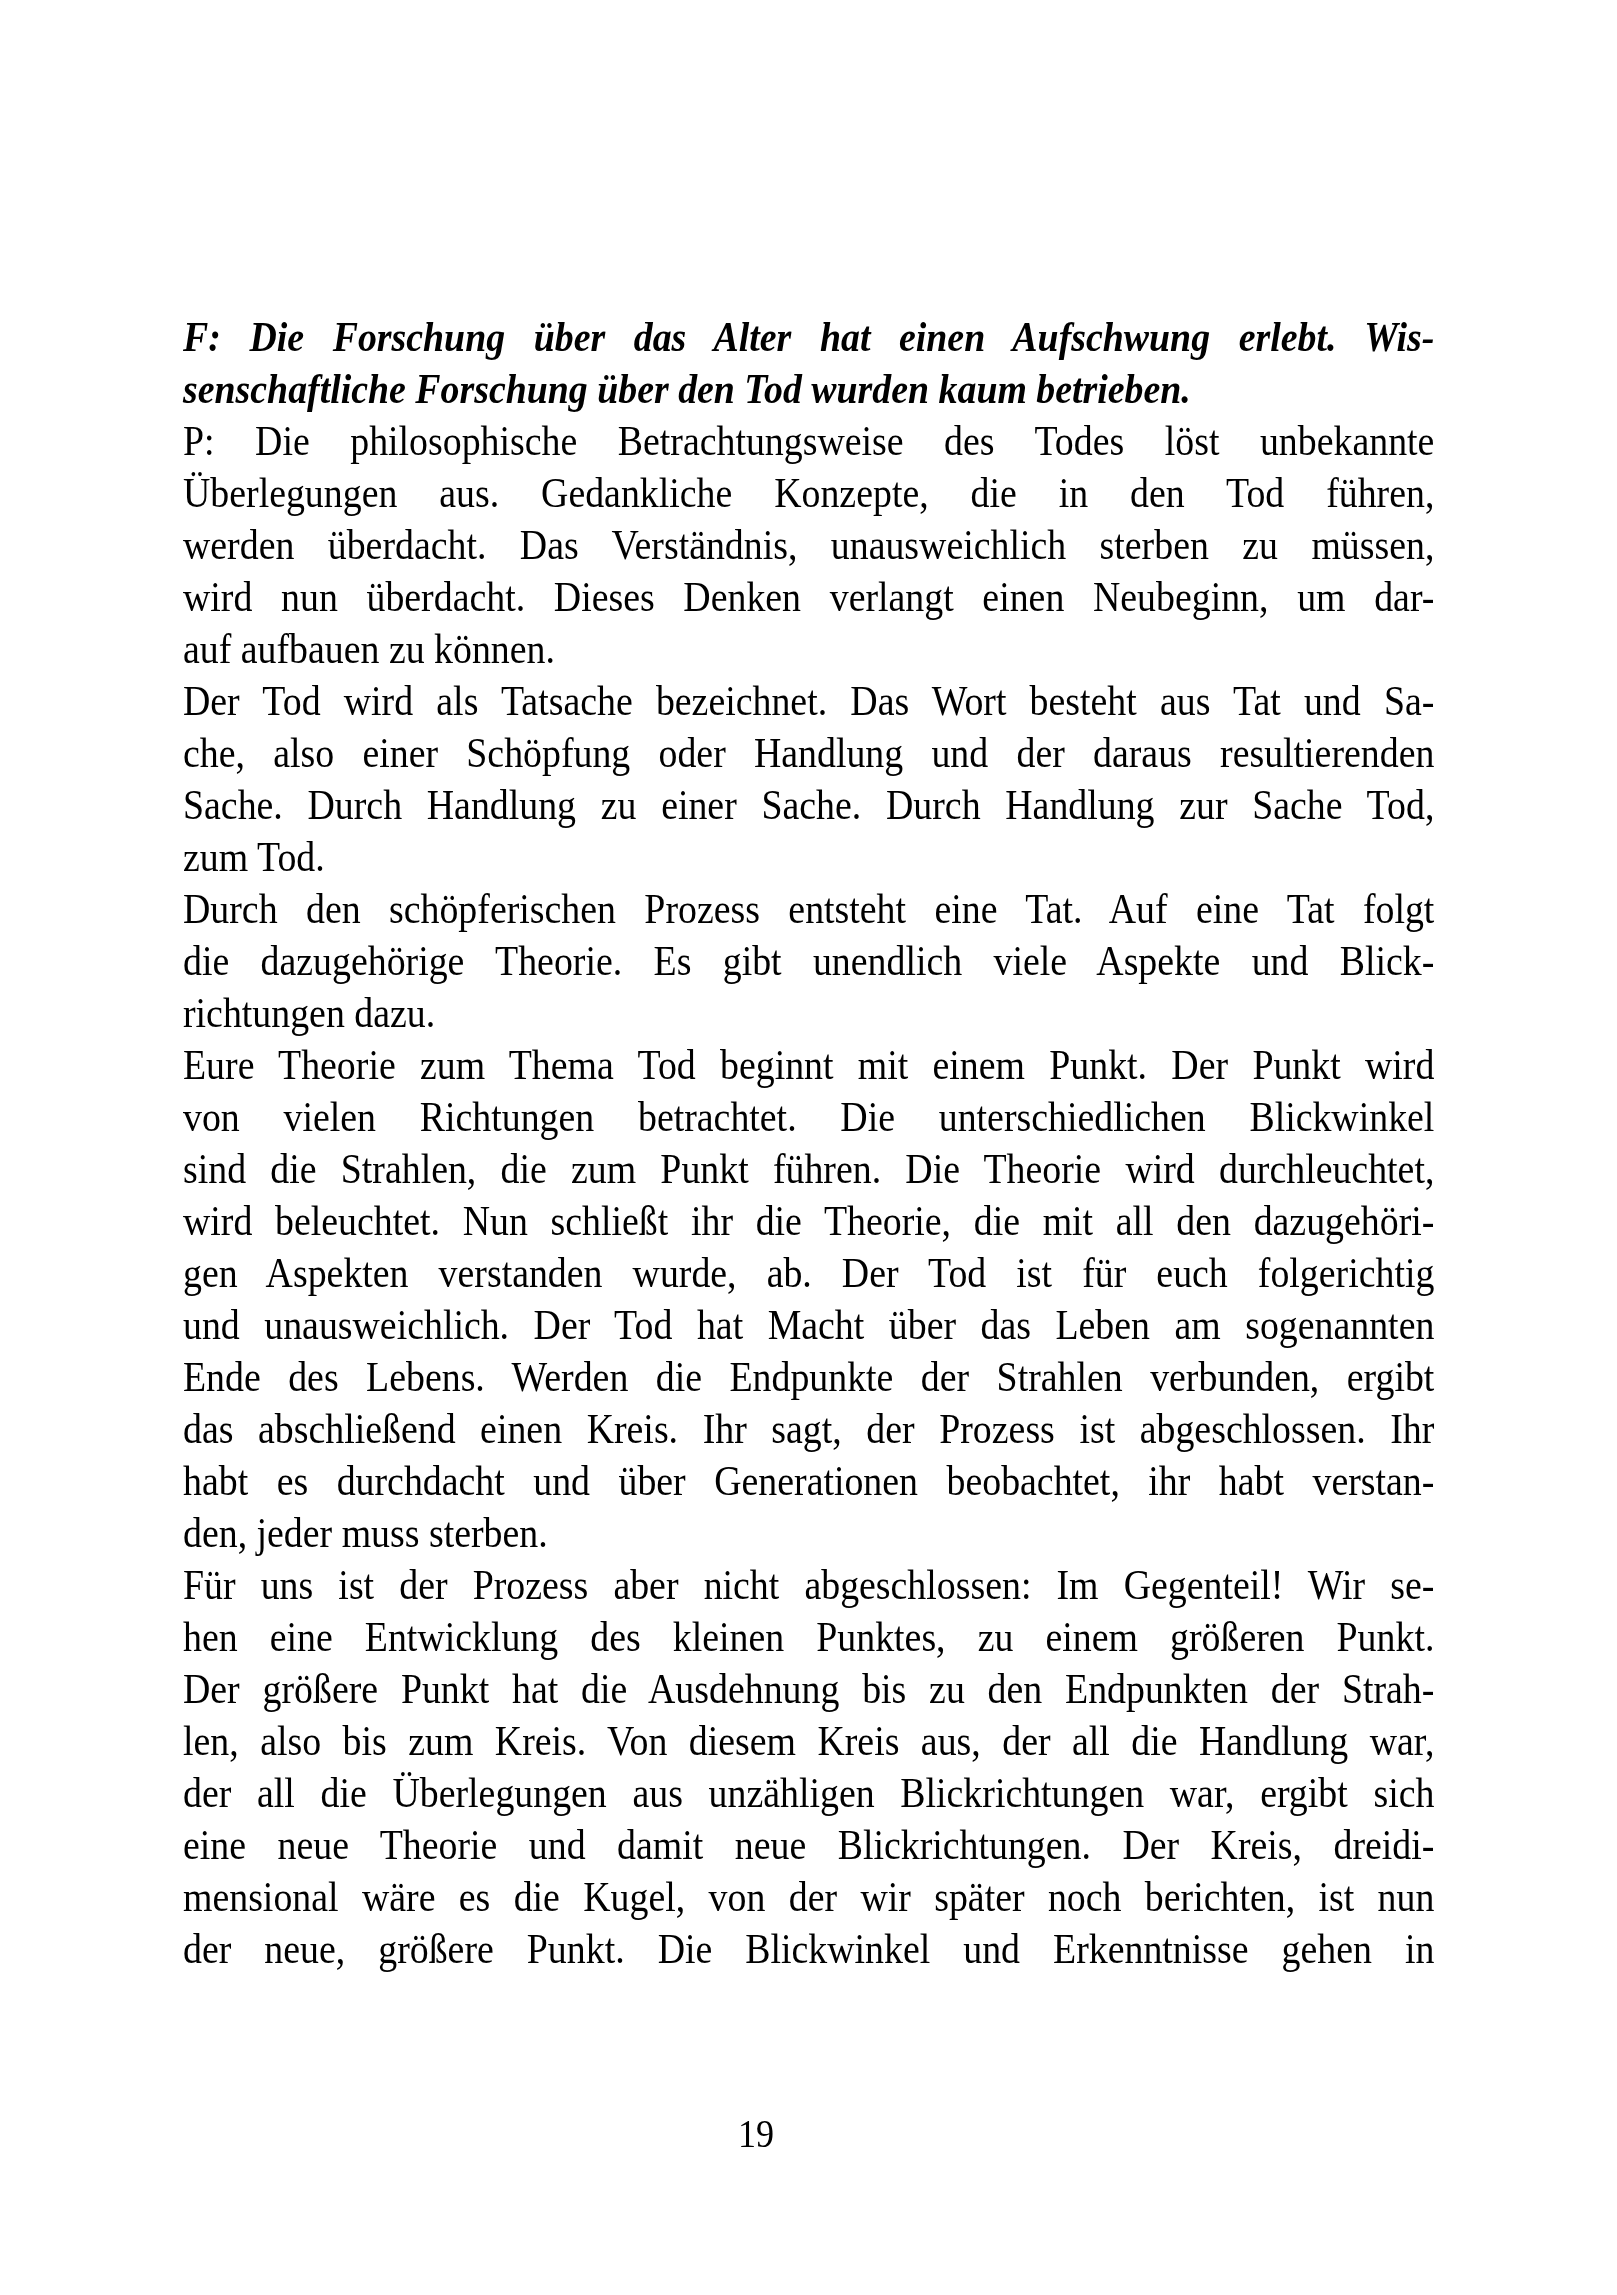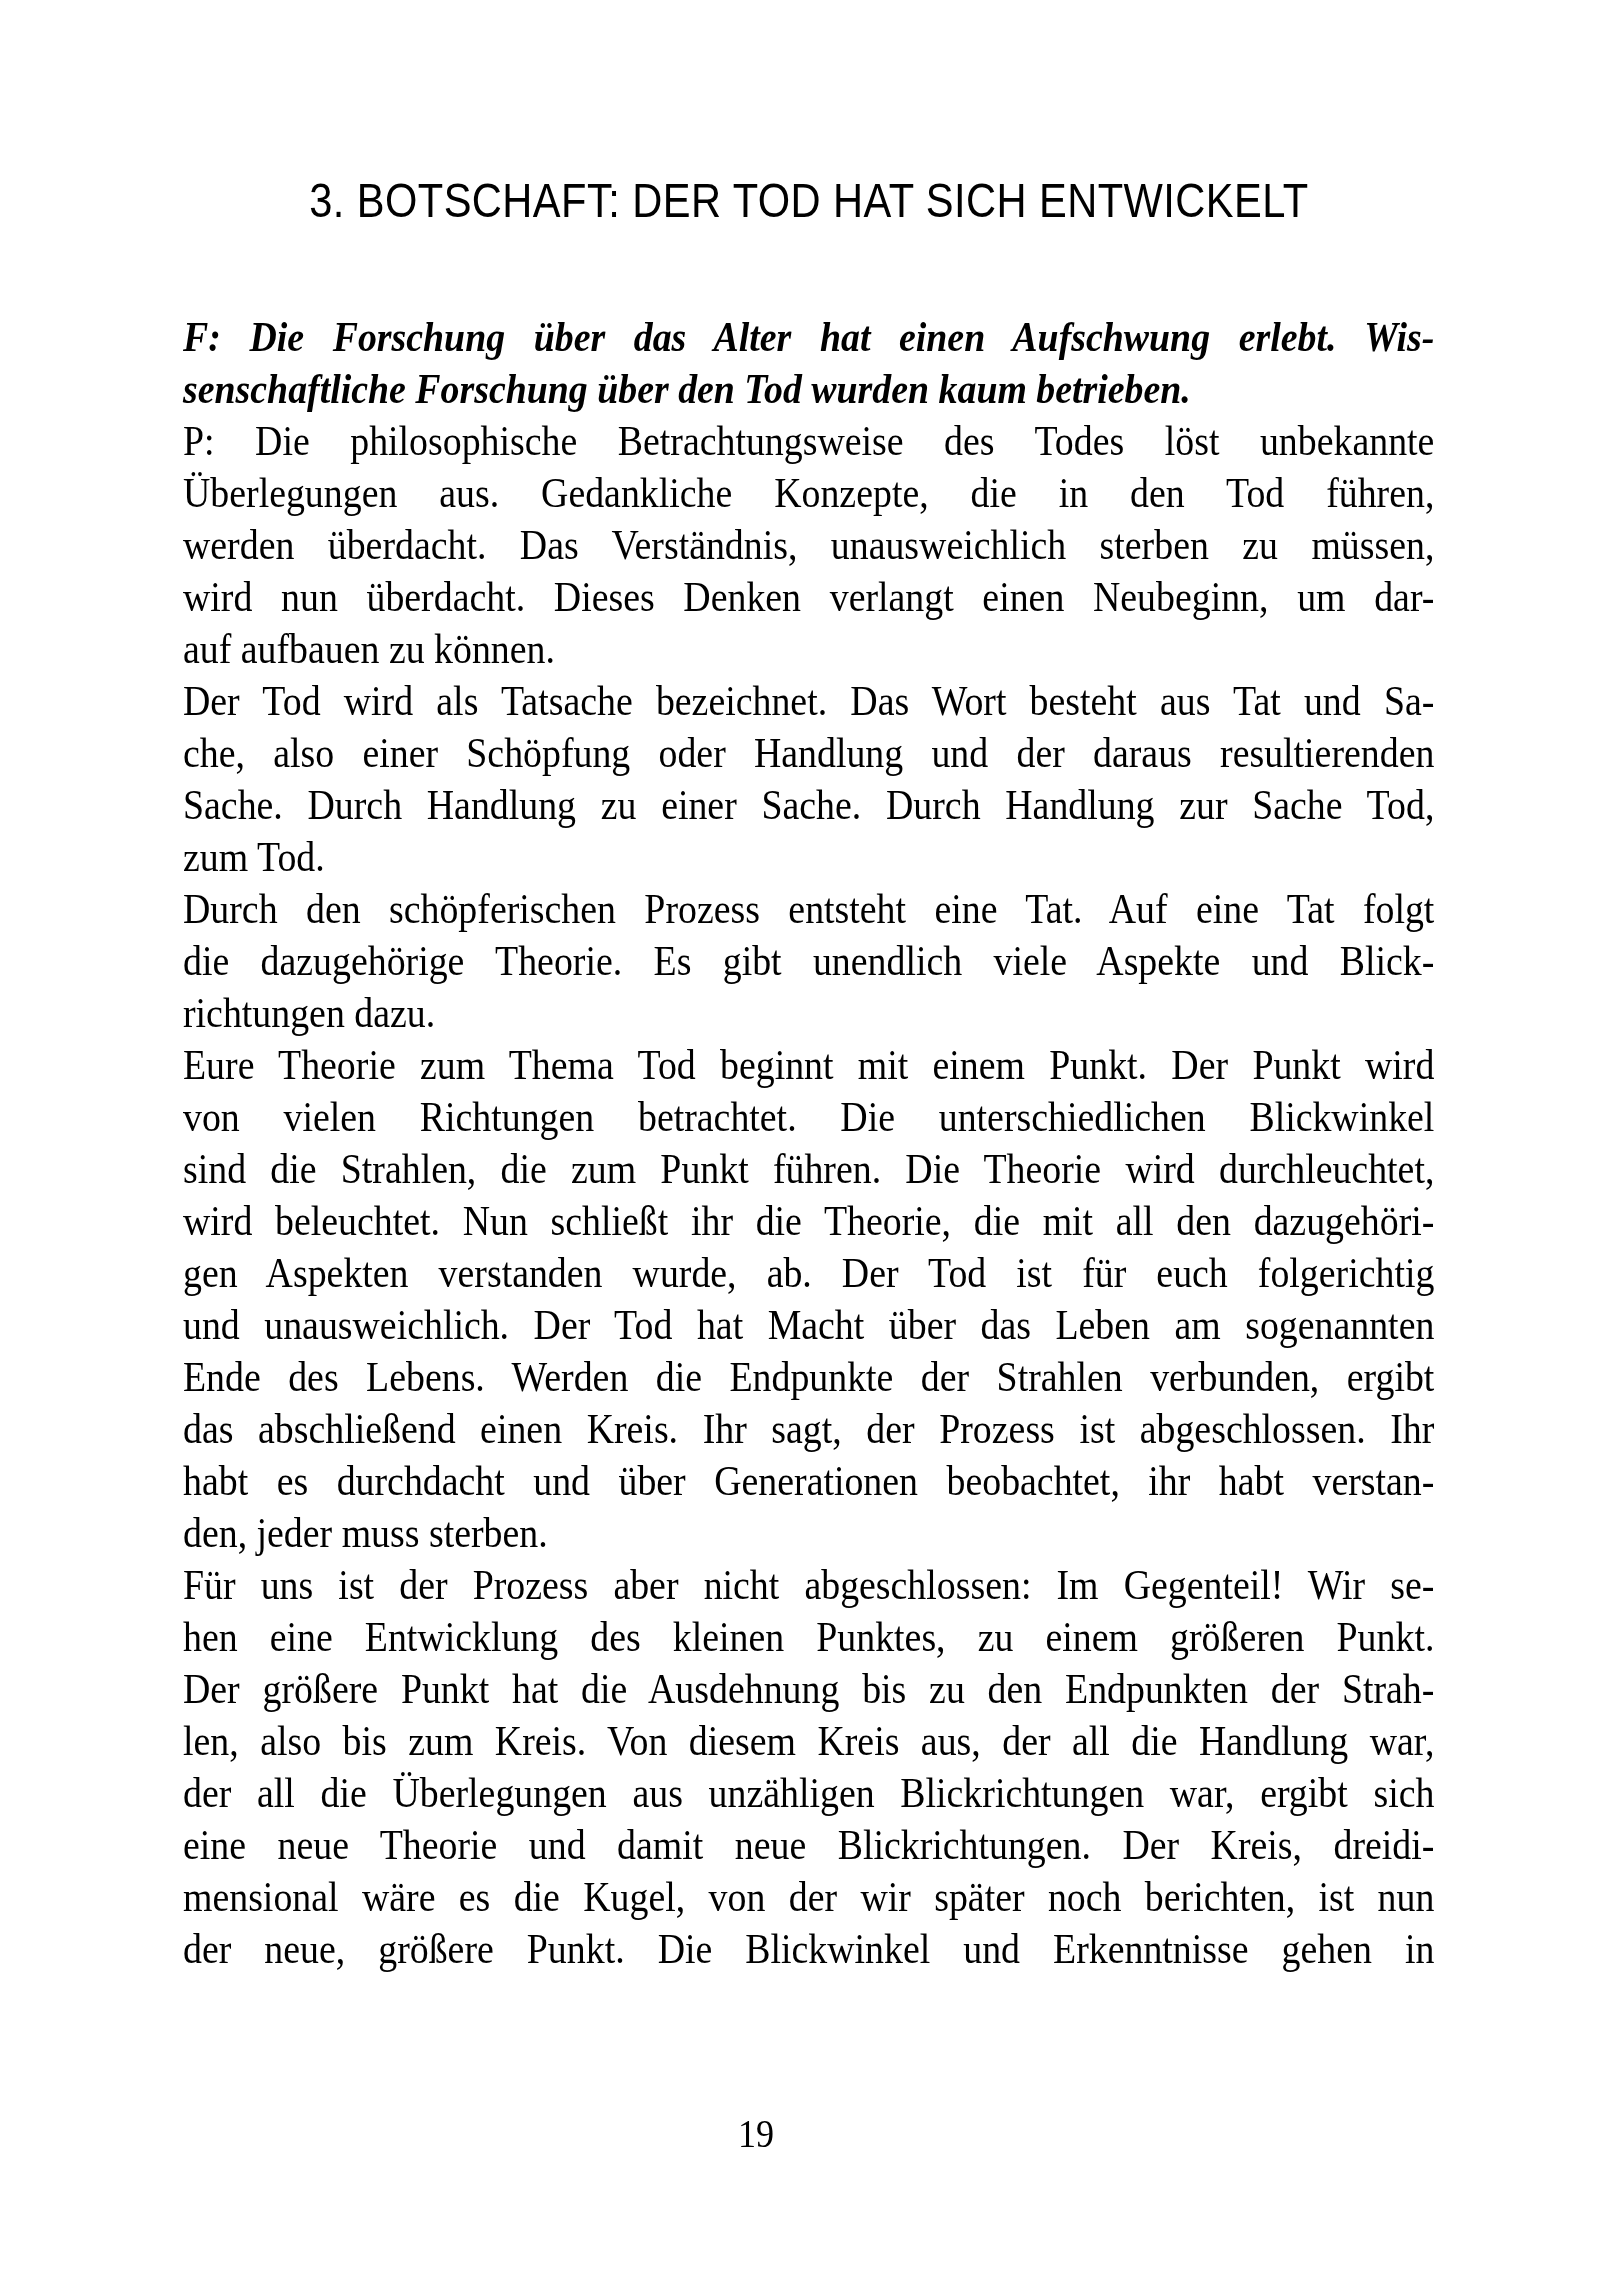--- a/index.html
+++ b/index.html
@@ -65,23 +65,20 @@
     line-height: 41px;
     transform: scaleX(0.88);
     transform-origin: left top;
   }
 </style>
 </head>
 <body>
 
 <div class="page">
 
-  <div class="title-wrap">
-    <span class="title-inner">3. BOTSCHAFT: DER TOD HAT SICH ENTWICKELT</span>
-  </div>
 
   <div class="body-wrap">
     <div class="line bold">F: Die Forschung über das Alter hat einen Aufschwung erlebt. Wis-</div>
     <div class="line bold end">senschaftliche Forschung über den Tod wurden kaum betrieben.</div>
     <div class="line">P: Die philosophische Betrachtungsweise des Todes löst unbekannte</div>
     <div class="line">Überlegungen aus. Gedankliche Konzepte, die in den Tod führen,</div>
     <div class="line">werden überdacht. Das Verständnis, unausweichlich sterben zu müssen,</div>
     <div class="line">wird nun überdacht. Dieses Denken verlangt einen Neubeginn, um dar-</div>
     <div class="line end">auf aufbauen zu können.</div>
     <div class="line">Der Tod wird als Tatsache bezeichnet. Das Wort besteht aus Tat und Sa-</div>

